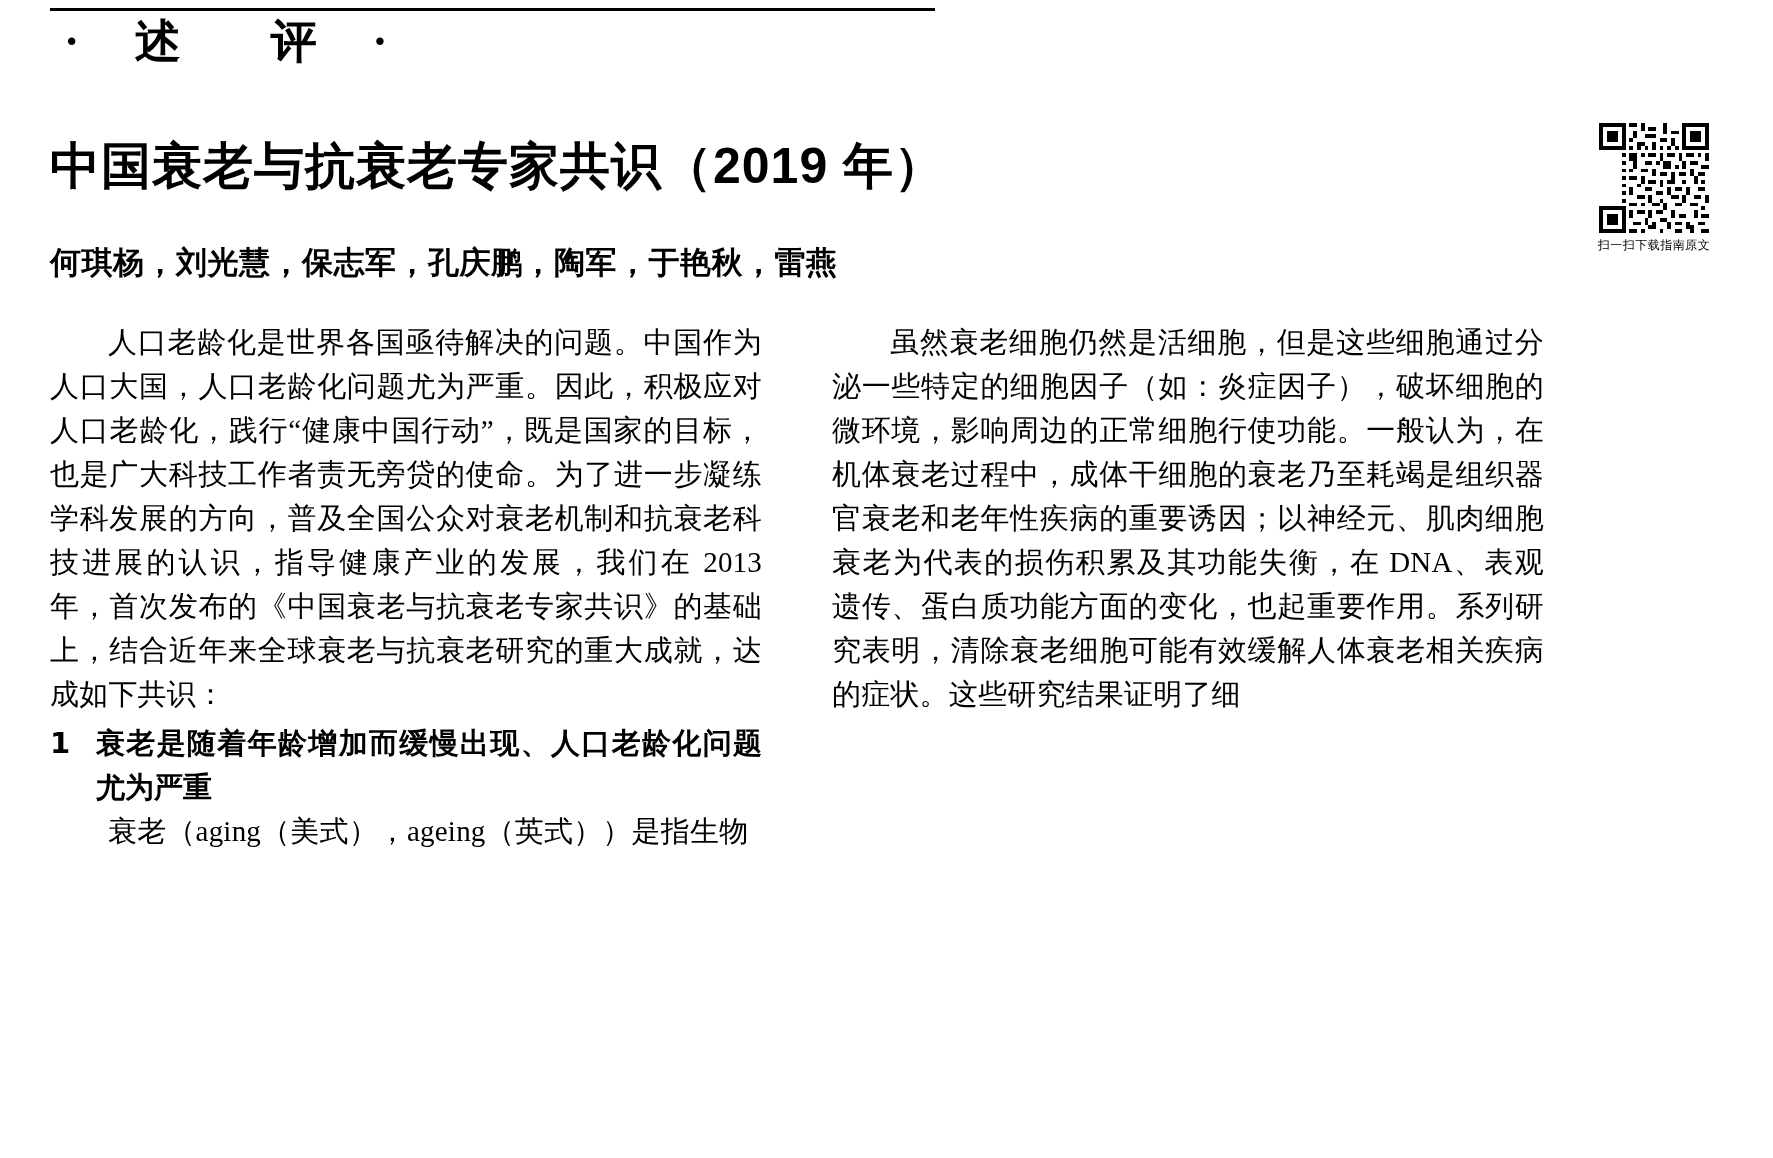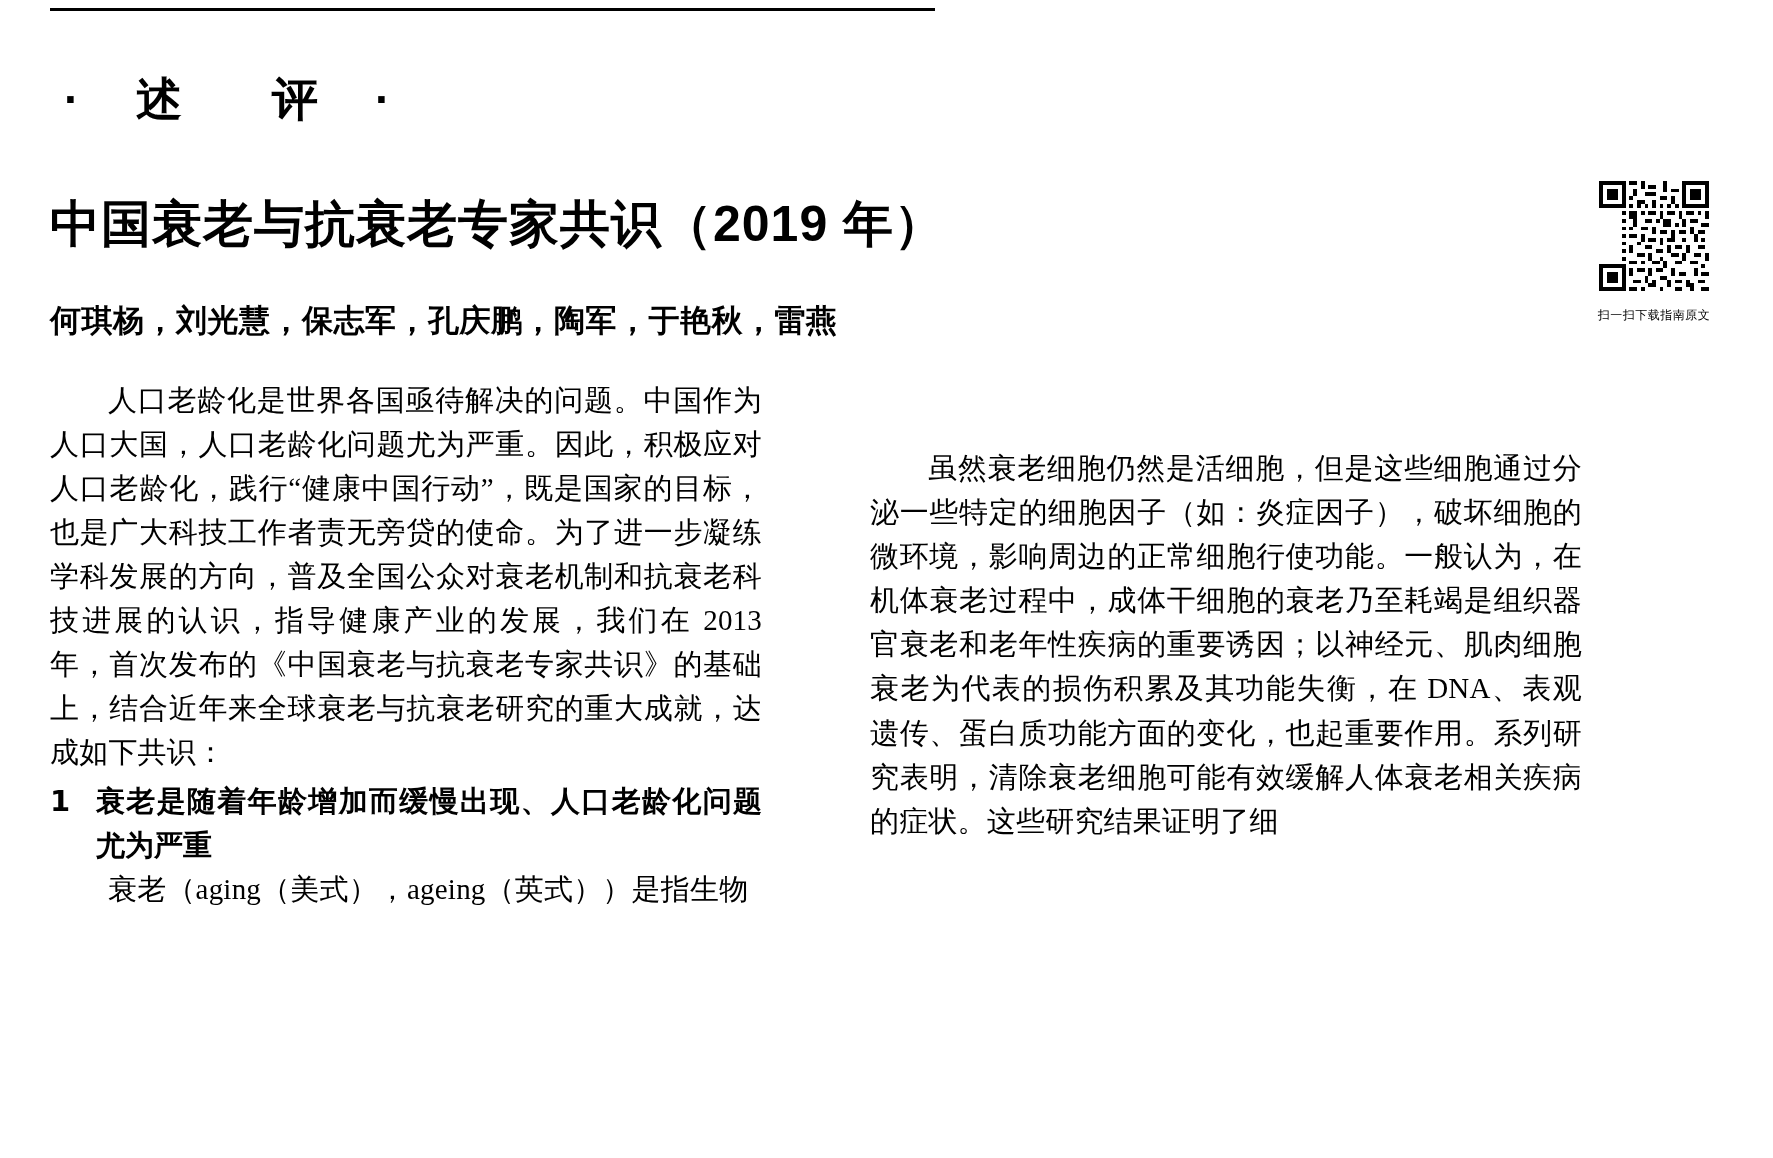--- a/index.html
+++ b/index.html
@@ -32,26 +32,25 @@
     white-space: nowrap;
   }
   .head-rule {
     margin-top: 8px;
     border-bottom: 3px solid #000;
     width: 885px;
   }
 
   
   .section-marker {
-    margin-top: 58px;
     padding-left: 14px;
     font-size: 46px;
     font-weight: bold;
     letter-spacing: 22px;
-    font-family: Liberation Sans, sans-serif;
+    font-family: Liberation Serif, serif;
   }
 
   
   .title-block {
     margin-top: 62px;
     position: relative;
   }
   .article-title {
     font-size: 50px;
     font-weight: bold;
@@ -75,33 +74,32 @@
     width: 118px;
     text-align: center;
   }
   .qr-code {
     width: 110px;
     height: 110px;
     margin: 0 auto;
     display: block;
   }
   .qr-caption {
-    margin-top: 16px;
+    margin-top: 4px;
     font-size: 12px;
     font-family: "DejaVu Sans", sans-serif;
     letter-spacing: 0.5px;
     white-space: nowrap;
   }
 
   
   .columns {
     margin-top: 36px;
     display: flex;
-    gap: 108px;
-    align-items: center;
+    gap: 70px;
   }
   .col {
     width: 712px;
     font-size: 29px;
     line-height: 1.52;
     text-align: justify;
     font-family: "Liberation Serif", serif;
   }
   .col p {
     margin: 0;

